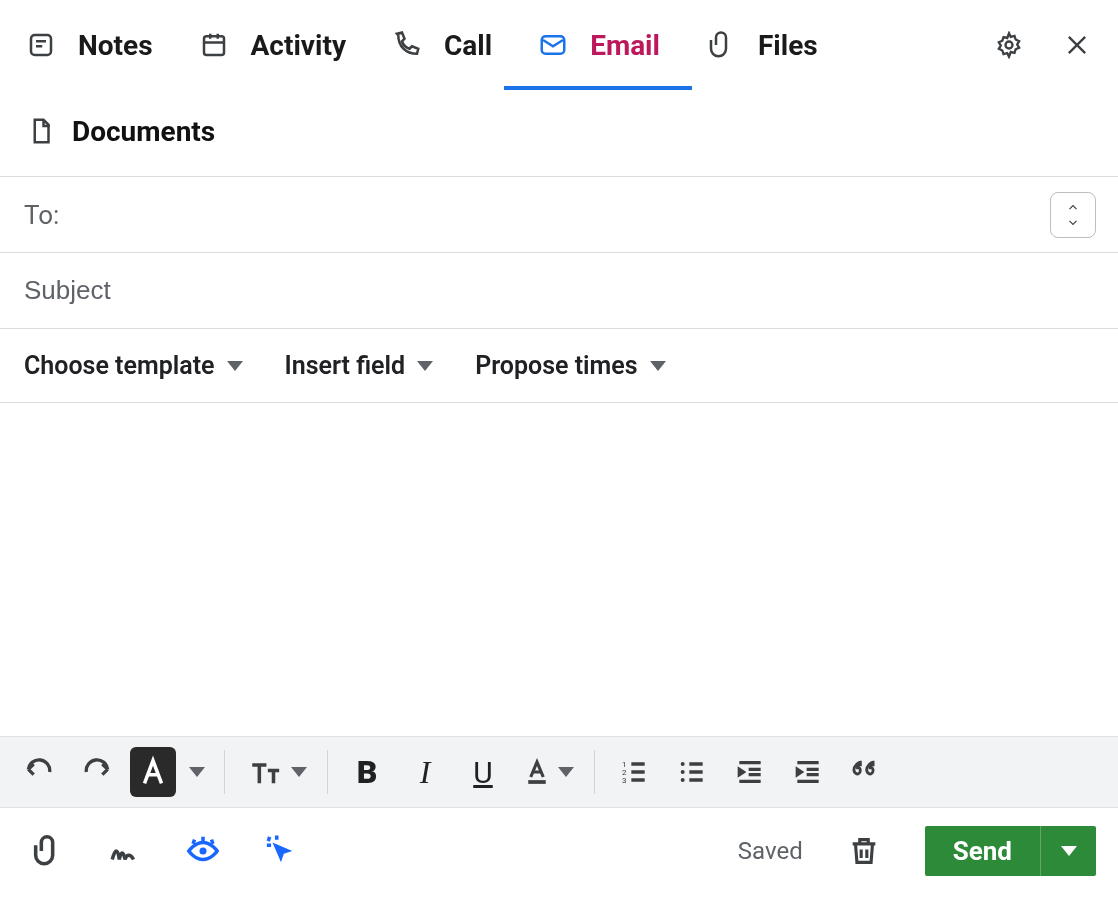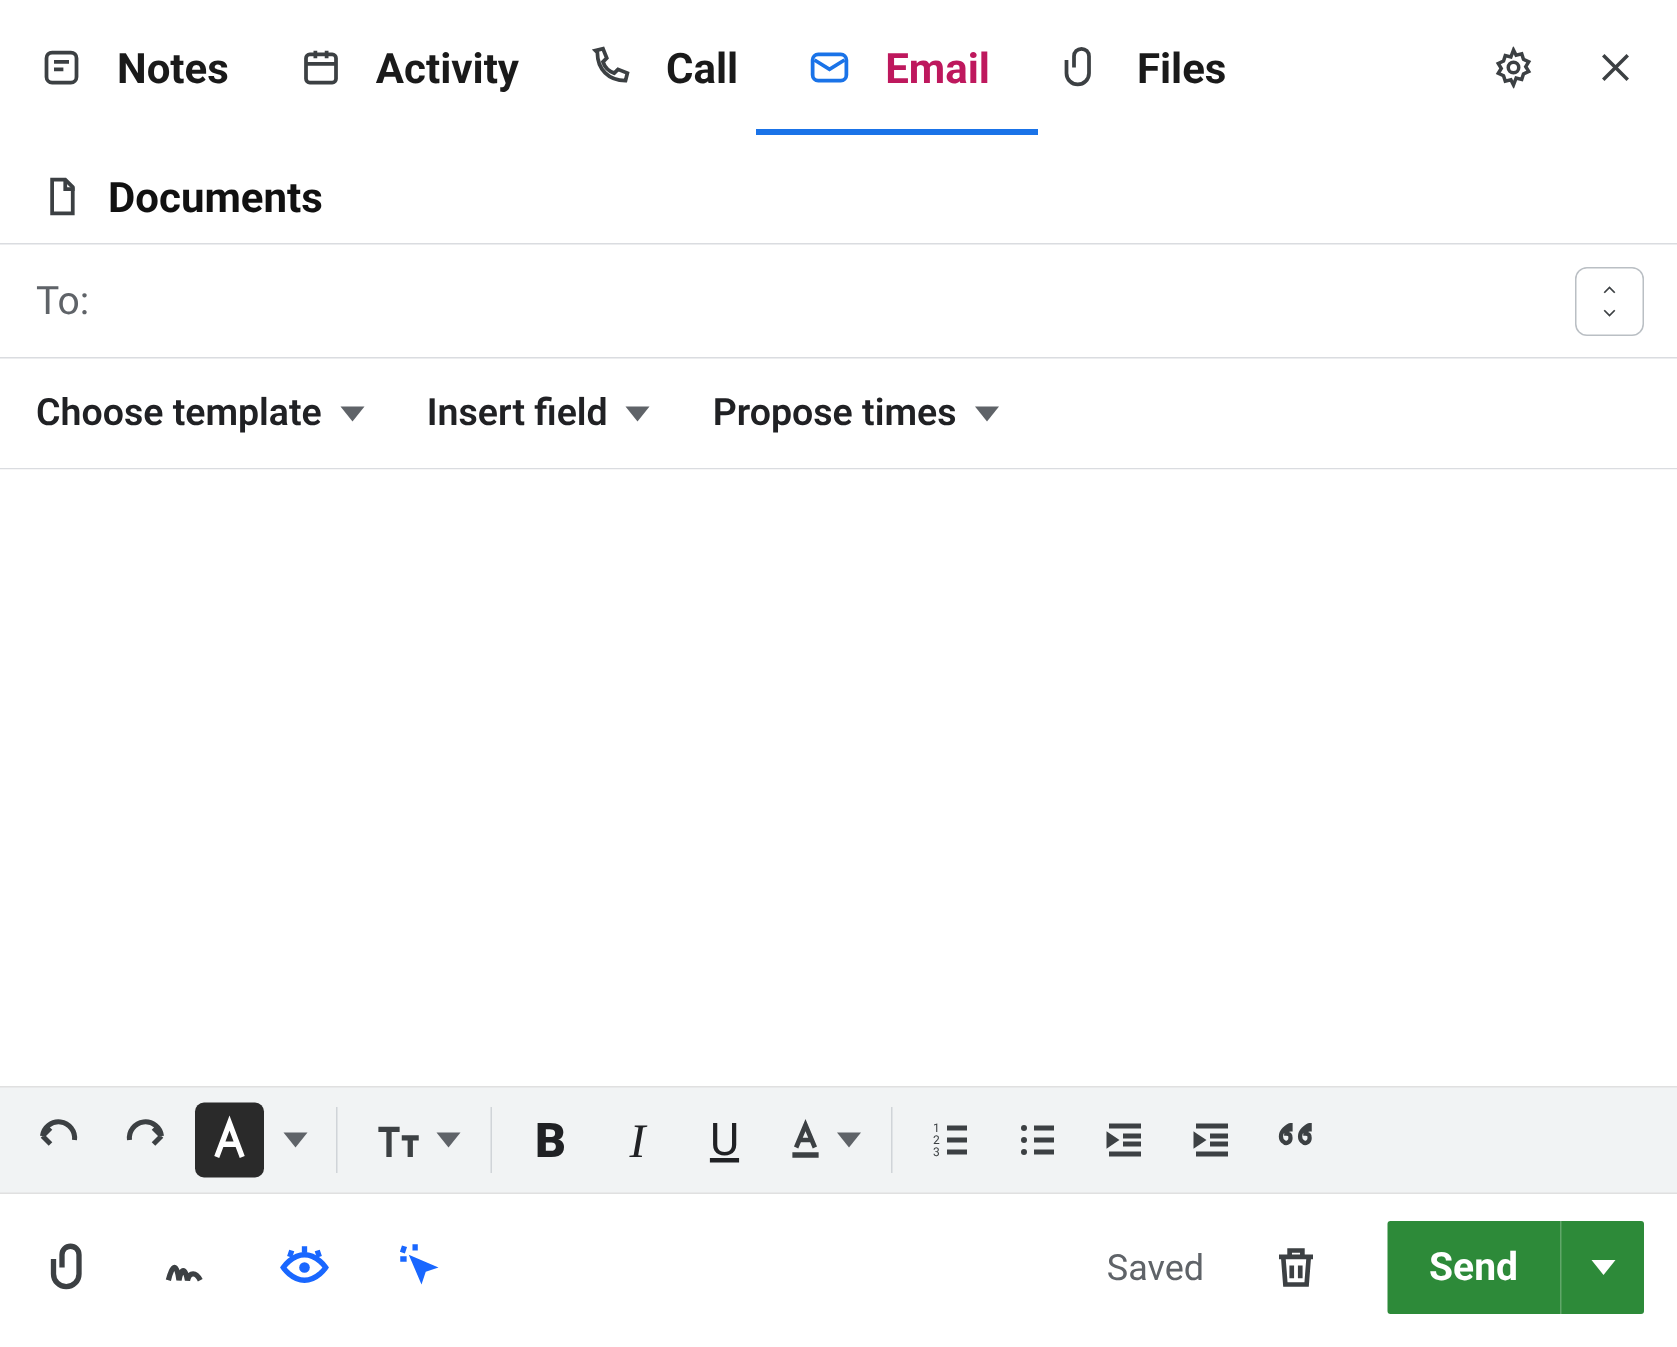--- a/index.html
+++ b/index.html
@@ -9,21 +9,21 @@
   
   .tabs { display: flex; flex-wrap: wrap; align-items: center; padding: 0 24px; gap: 44px; border-bottom: 0; }
   .tab { display: flex; align-items: center; gap: 20px; height: 90px; font-size: 28px; font-weight: 700; color: #1a1a1a; cursor: pointer; position: relative; }
   .tab.active { color: #be185d; }
   .tab.active .icon-wrap svg { stroke: #1a73e8; }
   .tab-bg { position: absolute; inset: 0 -32px; background: #eaf3fe; z-index: -1; }
   .tab.active::after { content: ""; position: absolute; left: -32px; right: -32px; bottom: 0; height: 4px; background: #1a73e8; }
   .icon-wrap { width: 34px; height: 34px; display: inline-flex; align-items: center; justify-content: center; }
   .tabs-right { margin-left: auto; display: flex; align-items: center; gap: 34px; }
   .tabs-right .icon-wrap { cursor: pointer; }
-  .second-row { display: flex; align-items: center; gap: 14px; padding: 24px 24px 14px 24px; font-size: 28px; font-weight: 700; border-bottom: 1px solid #dadce0; }
+  .second-row { display: flex; align-items: center; gap: 14px; padding: 24px 24px 28px 24px; font-size: 28px; font-weight: 700; border-bottom: 1px solid #dadce0; }
 
   
   .field { display: flex; align-items: center; padding: 22px 24px; font-size: 26px; color: #5f6368; border-bottom: 1px solid #dadce0; position: relative; }
   .field input { border: none; outline: none; font-size: 26px; width: 100%; color: #111; }
   .field input::placeholder { color: #5f6368; }
   .chevrons { width: 46px; height: 46px; border: 1px solid #babfc4; border-radius: 8px; display: flex; flex-direction: column; align-items: center; justify-content: center; gap: -4px; cursor: pointer; position: absolute; right: 22px; background:#fff; }
 
   
   .action-row { display: flex; align-items: center; gap: 42px; padding: 22px 24px; border-bottom: 1px solid #dadce0; }
   .dropdown-btn { display: flex; align-items: center; gap: 12px; font-size: 25px; font-weight: 600; color: #202124; cursor: pointer; }
@@ -35,21 +35,21 @@
   .fmt-toolbar { display: flex; align-items: center; gap: 8px; padding: 10px 14px; background: #f1f3f4; border-top: 1px solid #e0e0e0; border-bottom: 1px solid #e0e0e0; }
   .fmt-btn { width: 50px; height: 50px; display: flex; align-items: center; justify-content: center; cursor: pointer; border-radius: 6px; }
   .fmt-btn.small { width: auto; padding: 0 6px; gap: 6px; }
   .fmt-btn.active { background: #2a2a2a; color: #fff; }
   .sep { width: 1px; height: 44px; background: #d0d4d8; margin: 0 6px; }
 
   
   .bottom-bar { display: flex; align-items: center; padding: 18px 22px 22px 30px; gap: 44px; }
   .bottom-bar .spacer { flex: 1; }
   .status { font-size: 24px; color: #5f6368; }
-  .send-btn { display: flex; align-items: flex-start; background: #2d8a39; color: #fff; border-radius: 2px; height: 62px; cursor: pointer; font-size: 26px; font-weight: 700; }
+  .send-btn { display: flex; align-items: flex-start; background: #2d8a39; color: #fff; border-radius: 2px; height: 50px; cursor: pointer; font-size: 26px; font-weight: 700; }
   .send-main { padding: 0 28px; display:flex; align-items:center; height:100%; }
   .send-split { width: 56px; display: flex; align-items: center; justify-content: center; height: 100%; border-left: 1px solid rgba(255,255,255,0.25); }
   .send-split .caret { border-top-color: #fff; }
 
   svg { stroke: #3c4043; stroke-width: 2; fill: none; }
   .blue svg { stroke: #1967ff; }
 </style>
 </head>
 <body>
 
@@ -131,20 +131,23 @@
     <div class="chevrons">
       <svg viewBox="0 0 24 24" width="20" height="14">
           <path d="M6 14l6-6 6 6"></path>
         </svg>
       <svg viewBox="0 0 24 24" width="20" height="14">
           <path d="M6 10l6 6 6-6"></path>
         </svg>
     </div>
   </div>
 
+  <div class="field">
+    <input type="text" placeholder="Subject" style="">
+  </div>
 
   <div class="action-row">
     <div class="dropdown-btn">
       <span>Choose template</span>
       <span class="caret"></span>
     </div>
     <div class="dropdown-btn">
       <span>Insert field</span>
       <span class="caret"></span>
     </div>

